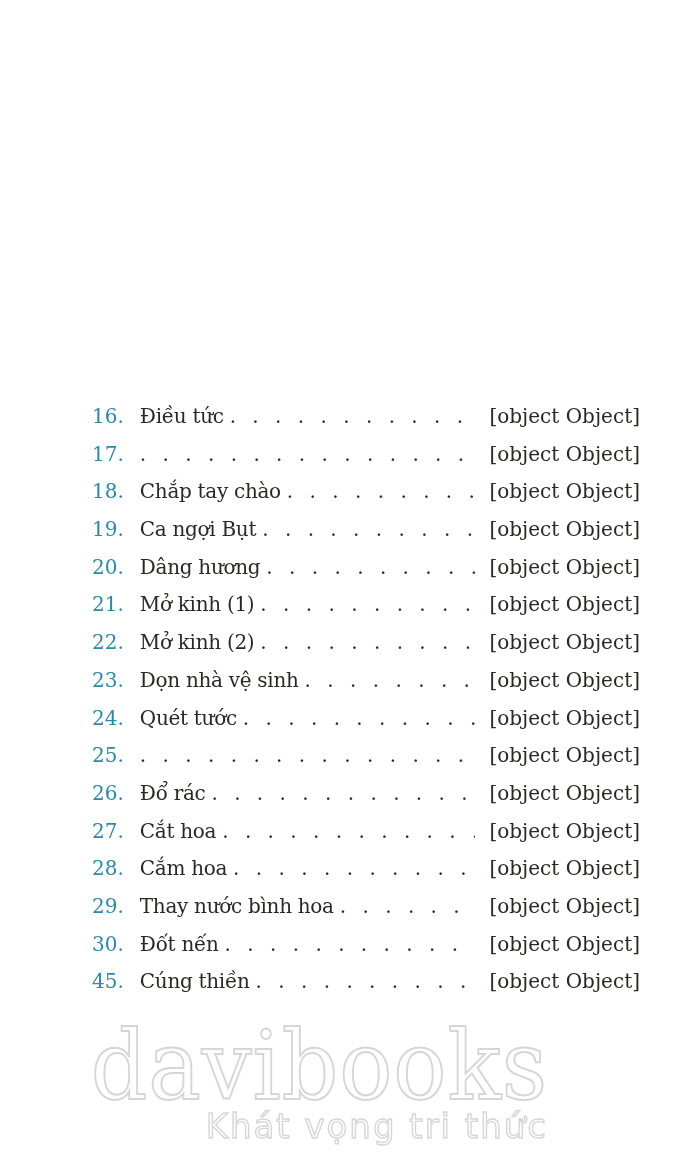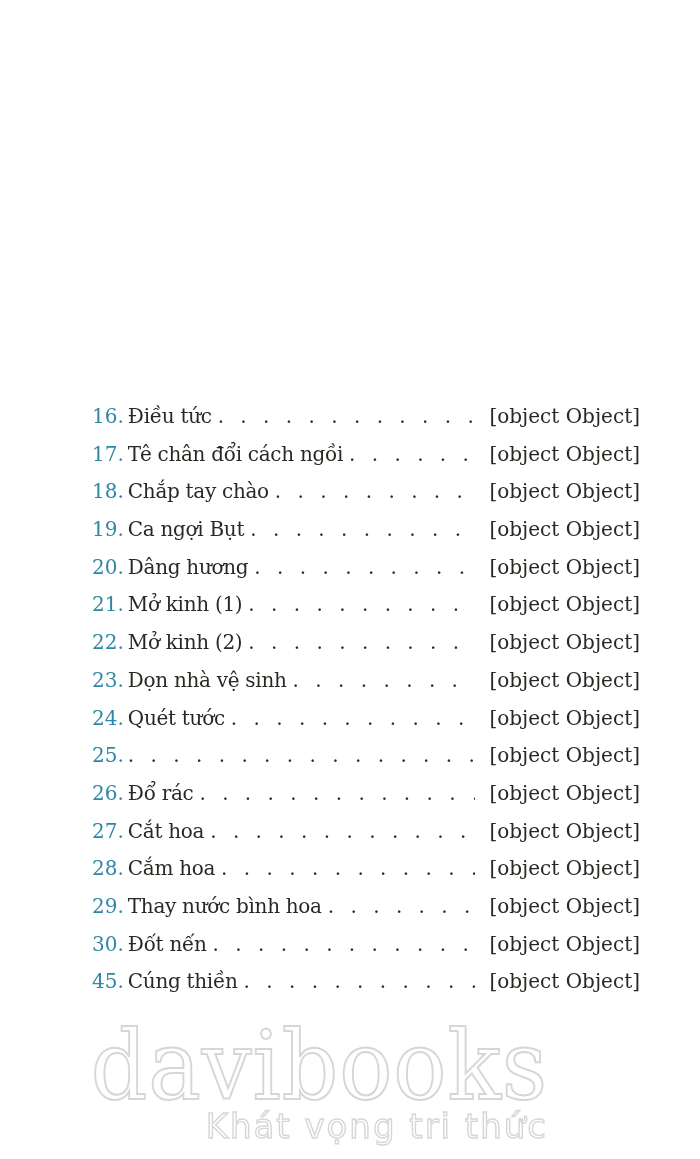--- a/index.html
+++ b/index.html
@@ -24,21 +24,21 @@
   .toc-row {
     display: flex;
     align-items: baseline;
     height: 37.7px;
     font-size: 20px;
     color: var(--text-color, #2b2824);
   }
   .num {
     flex: 0 0 27px;
     text-align: right;
-    margin-right: 4px;
+    margin-right: 16px;
     color: var(--num-color, #2f87a6);
   }
   .title {
     white-space: nowrap;
     letter-spacing: -0.3px;
     margin-right: 6px;
   }
   .dots {
     flex: 1 1 auto;
     overflow: hidden;
@@ -88,21 +88,20 @@
   <div class="toc">
   <div class="toc-row">
     <span class="num">16.</span>
     <span class="title">Điều tức</span>
     <span class="dots" aria-hidden="true">. . . . . . . . . . . . . . . . . . . . . . . . . . . . . . . . . . . . . . . . . . . . . . . . . . . . . . . . . . . . . . . . . . . . . . . . . . . . . . . . </span>
     <span class="pg">[object Object]</span>
   </div>
 
   <div class="toc-row">
     <span class="num">17.</span>
-    <span class="title">Tê chân đổi cách ngồi</span>
     <span class="dots" aria-hidden="true">. . . . . . . . . . . . . . . . . . . . . . . . . . . . . . . . . . . . . . . . . . . . . . . . . . . . . . . . . . . . . . . . . . . . . . . . . . . . . . . . </span>
     <span class="pg">[object Object]</span>
   </div>
 
   <div class="toc-row">
     <span class="num">18.</span>
     <span class="title">Chắp tay chào</span>
     <span class="dots" aria-hidden="true">. . . . . . . . . . . . . . . . . . . . . . . . . . . . . . . . . . . . . . . . . . . . . . . . . . . . . . . . . . . . . . . . . . . . . . . . . . . . . . . . </span>
     <span class="pg">[object Object]</span>
   </div>

